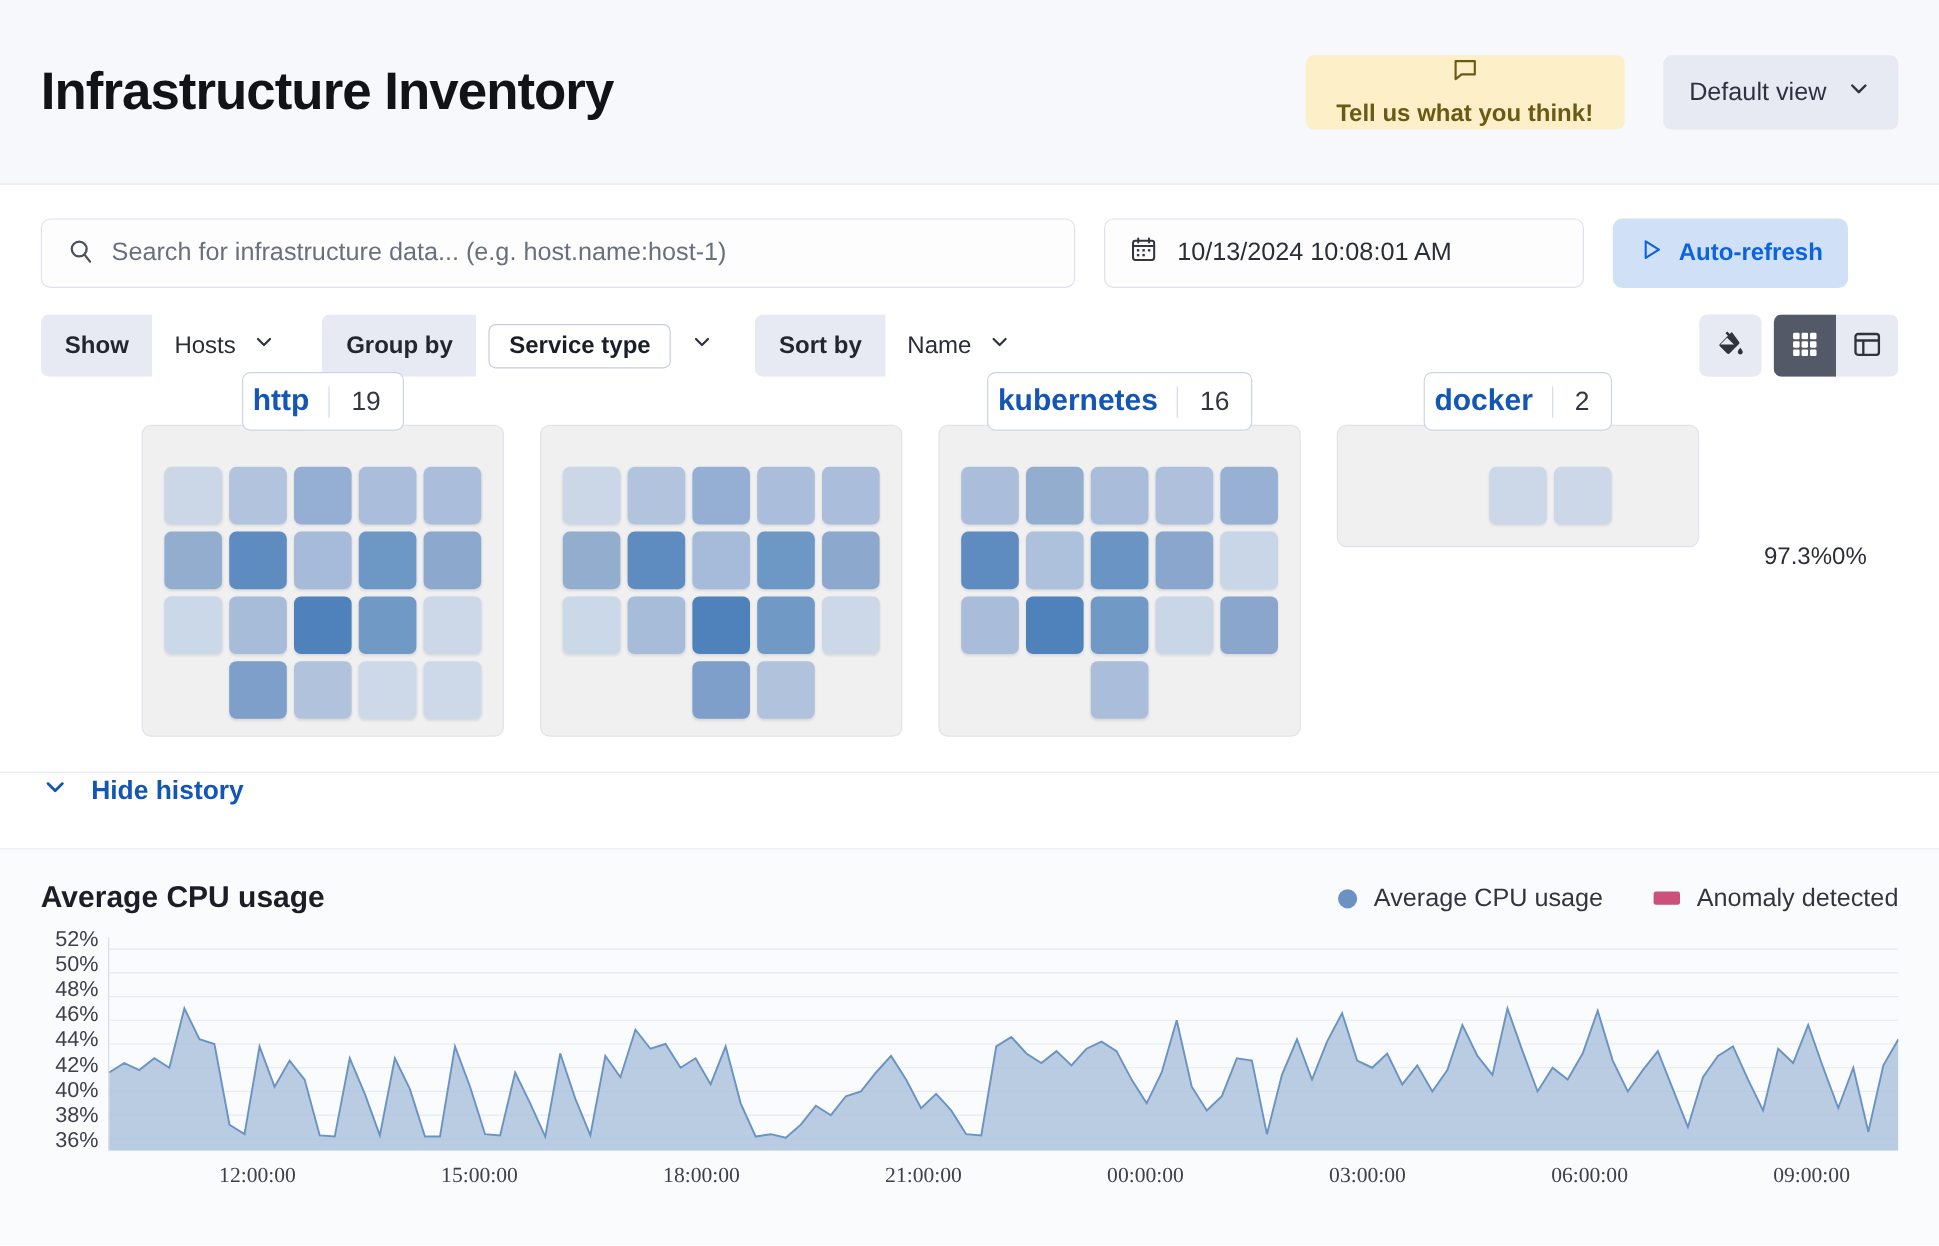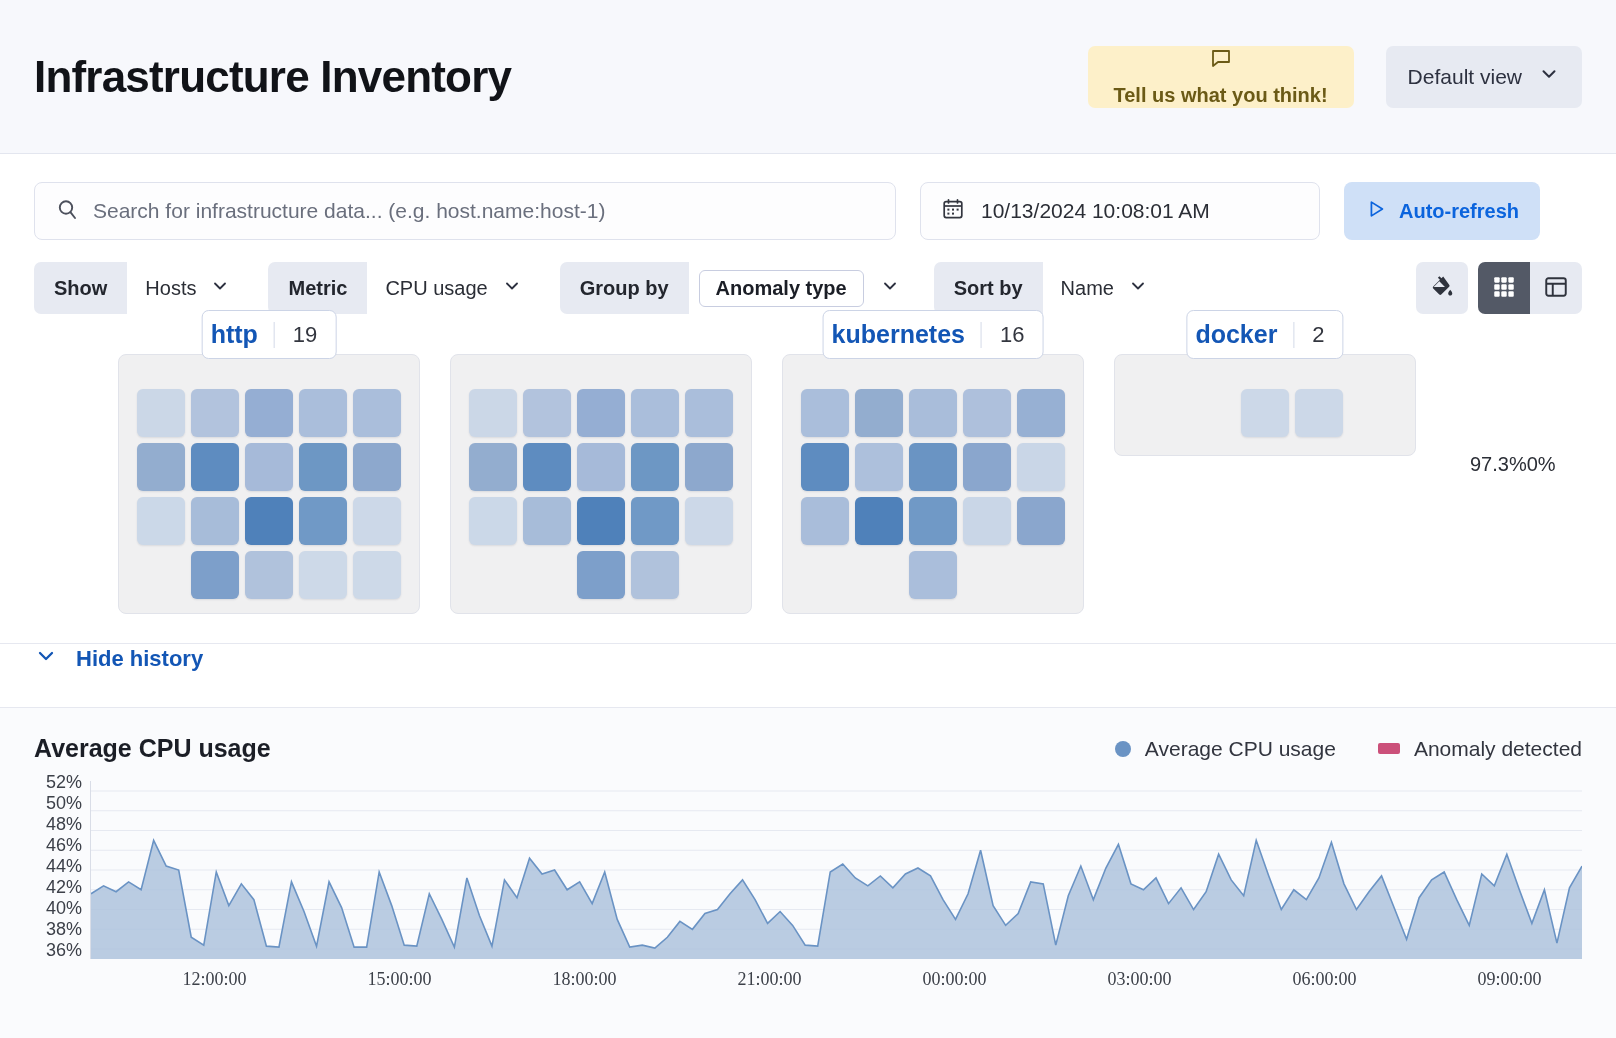--- a/index.html
+++ b/index.html
@@ -334,36 +334,25 @@
       <div class="ctrl-value">
         <span>Hosts</span>
         <span>
           <svg width="20" height="20" viewBox="0 0 24 24" fill="none" stroke="#2d3140" stroke-width="2.2">
               <path d="M6 9l6 6 6-6" stroke-linecap="round" stroke-linejoin="round"></path>
             </svg>
         </span>
       </div>
     </div>
 
-    <div class="ctrl-group">
-      <div class="ctrl-label">Metric</div>
-      <div class="ctrl-value">
-        <span>CPU usage</span>
-        <span>
-          <svg width="20" height="20" viewBox="0 0 24 24" fill="none" stroke="#2d3140" stroke-width="2.2">
-              <path d="M6 9l6 6 6-6" stroke-linecap="round" stroke-linejoin="round"></path>
-            </svg>
-        </span>
-      </div>
-    </div>
 
     <div class="ctrl-group">
       <div class="ctrl-label">Group by</div>
       <div class="ctrl-value boxed-inner">
-        <span class="inner-box">Anomaly type</span>
+        <span class="inner-box">Service type</span>
         <span>
           <svg width="20" height="20" viewBox="0 0 24 24" fill="none" stroke="#2d3140" stroke-width="2.2">
               <path d="M6 9l6 6 6-6" stroke-linecap="round" stroke-linejoin="round"></path>
             </svg>
         </span>
       </div>
     </div>
 
     <div class="ctrl-group">
       <div class="ctrl-label">Sort by</div>

